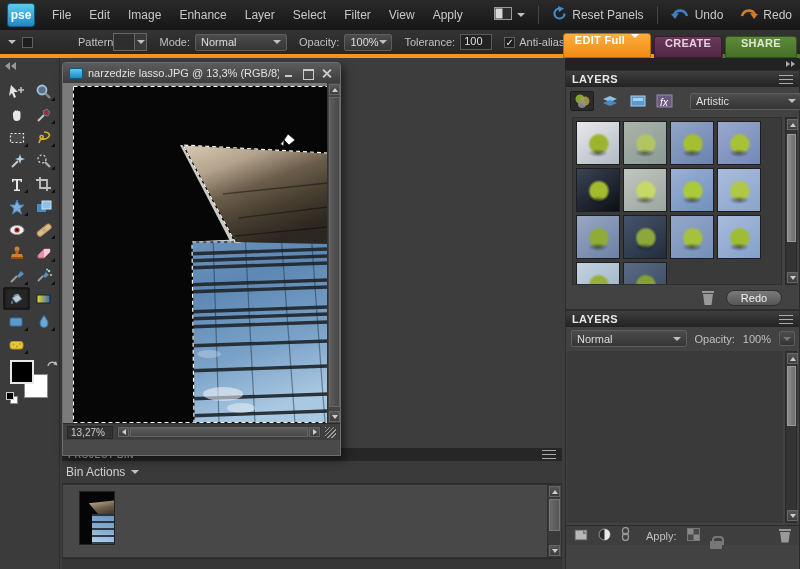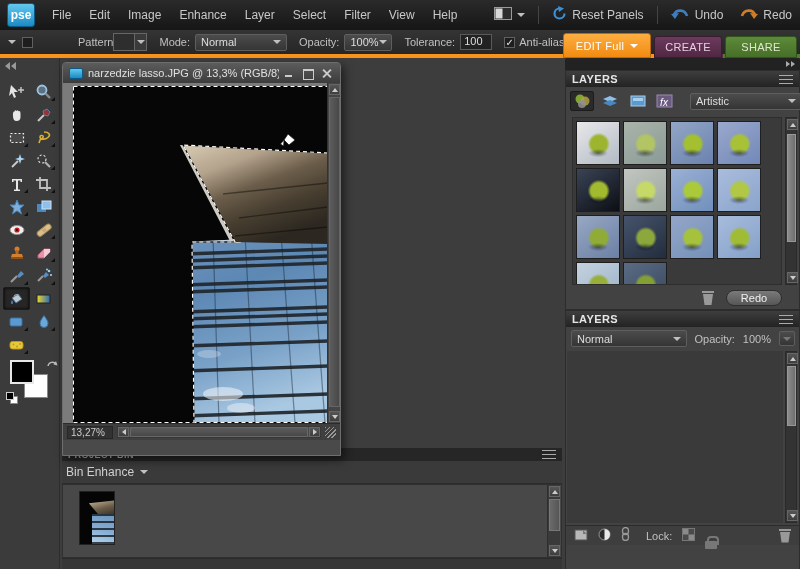--- a/index.html
+++ b/index.html
@@ -27,22 +27,22 @@
   .cb { width:11px; height:11px; background:#1e1e1e; border:1px solid #606060; display:inline-block; flex:none; }
   .cb.on::after { content:"\2713"; color:#e8e8e8; font-size:10px; line-height:10px; display:block; text-align:center; }
   .sel { background:linear-gradient(#4c4c4c,#353535); border:1px solid #5e5e5e; border-radius:2px;
     color:#ddd; font-size:11px; height:17px; display:inline-flex; align-items:center; justify-content:space-between; padding:0 5px; }
   .num-field { background:#222; border:1px solid #5a5a5a; color:#ddd; font-size:11px; height:16px; width:32px; padding:0 3px; }
   .swatch-box { width:22px; height:18px; background:#2e2e2e; border:1px solid #666; }
   .swatch-arrow { width:12px; height:18px; border:1px solid #666; border-left:none; background:#3a3a3a; display:flex; align-items:center; justify-content:center; }
 
   
   .tab-strip { position:absolute; top:54px; height:4px; }
-  .tab-btn { position:absolute; display:flex; align-items:center; justify-content:center; gap:6px;
-    font-weight:normal; font-size:11px; letter-spacing:.3px; border-radius:3px 3px 0 0; }
+  .tab-btn { position:absolute; display:flex; align-items:flex-start; justify-content:center; gap:6px;
+    font-weight:bold; font-size:11px; letter-spacing:.3px; border-radius:3px 3px 0 0; }
   .tab-edit { left:563px; top:33px; width:88px; height:25px; color:#fff;
     background:linear-gradient(#fcae40,#f28a12); border:1px solid #b86a10; }
   .tab-create { left:654px; top:36px; width:68px; height:22px; color:#e8cfe0;
     background:linear-gradient(#6b3a5c,#512744); border:1px solid #3a1c30; }
   .tab-share { left:725px; top:36px; width:72px; height:22px; color:#dfe8cf;
     background:linear-gradient(#5d8a3a,#476f28); border:1px solid #32521c; }
   .tab-edit .tri { border-top-color:#fff; }
 
   
   .toolbox { position:absolute; left:0; top:58px; width:60px; height:511px; background:#3b3b3b; border-right:1px solid #2d2d2d; }
@@ -144,21 +144,21 @@
         <span>pse</span>
       </div>
     <span class="menu-item">File</span>
     <span class="menu-item">Edit</span>
     <span class="menu-item">Image</span>
     <span class="menu-item">Enhance</span>
     <span class="menu-item">Layer</span>
     <span class="menu-item">Select</span>
     <span class="menu-item">Filter</span>
     <span class="menu-item">View</span>
-    <span class="menu-item">Help</span>
+    <span class="menu-item">Apply</span>
     <div style="flex:1"></div>
     <div class="mb-btn">
       <span>
         <svg width="18" height="13">
             <rect x="0.5" y="0.5" width="17" height="12" fill="#2e2e2e" stroke="#9a9a9a"></rect>
             <rect x="1.5" y="1.5" width="7" height="10" fill="#d8d8d8"></rect>
           </svg>
       </span>
         <span class="tri"></span>
     </div>
@@ -418,21 +418,21 @@
     </div>
   </div>
 
   <div class="project-bin">
     <div class="bin-header">
       <span class="bin-title">PROJECT BIN</span>
       <span class="pmenu"></span>
     </div>
     <div class="bin-controls">
       <span style="display:inline-flex; align-items:center; gap:6px; font-size:12px; color:#d0d0d0;">
-          <span>Bin Enhance</span>
+          <span>Bin Actions</span>
           <span class="tri"></span>
         </span>
     </div>
     <div class="bin-content">
       <div class="mini-photo" style="position:absolute; left:16px; top:6px; width:36px; height:54px; border:1px solid #222;">
         <div class="mp-roof"></div>
           <div class="mp-bld"></div>
       </div>
       <div class="bin-scroll">
         <div class="sb-btn" style="top:1px;">
@@ -657,21 +657,21 @@
               <polygon points="9,1 13,5 9,5" fill="#7a7a7a"></polygon>
             </svg></span>
         <span><svg width="13" height="13">
               <circle cx="6.5" cy="6.5" r="5.5" fill="#2a2a2a" stroke="#999"></circle>
               <path d="M6.5 1 A5.5 5.5 0 0 1 6.5 12 Z" fill="#e8e8e8"></path>
             </svg></span>
         <span><svg width="9" height="14">
               <ellipse cx="4.5" cy="4" rx="3" ry="3.5" fill="none" stroke="#999" stroke-width="1.4"></ellipse>
               <ellipse cx="4.5" cy="10" rx="3" ry="3.5" fill="none" stroke="#999" stroke-width="1.4"></ellipse>
             </svg></span>
-        <span class="label-sm dim-label" style="margin-left:6px;">Lock:</span>
+        <span class="label-sm dim-label" style="margin-left:6px;">Apply:</span>
         <span><svg width="13" height="13">
               <rect x="0.5" y="0.5" width="12" height="12" fill="#4a4a4a" stroke="#777"></rect>
               <rect x="1" y="1" width="5.5" height="5.5" fill="#8a8a8a"></rect>
               <rect x="6.5" y="6.5" width="5.5" height="5.5" fill="#8a8a8a"></rect>
             </svg></span>
         <span><span class="lock-glyph dim"></span></span>
         <span style="flex:1"></span>
         <span>
             <div class="trash-glyph"></div>
           </span>

